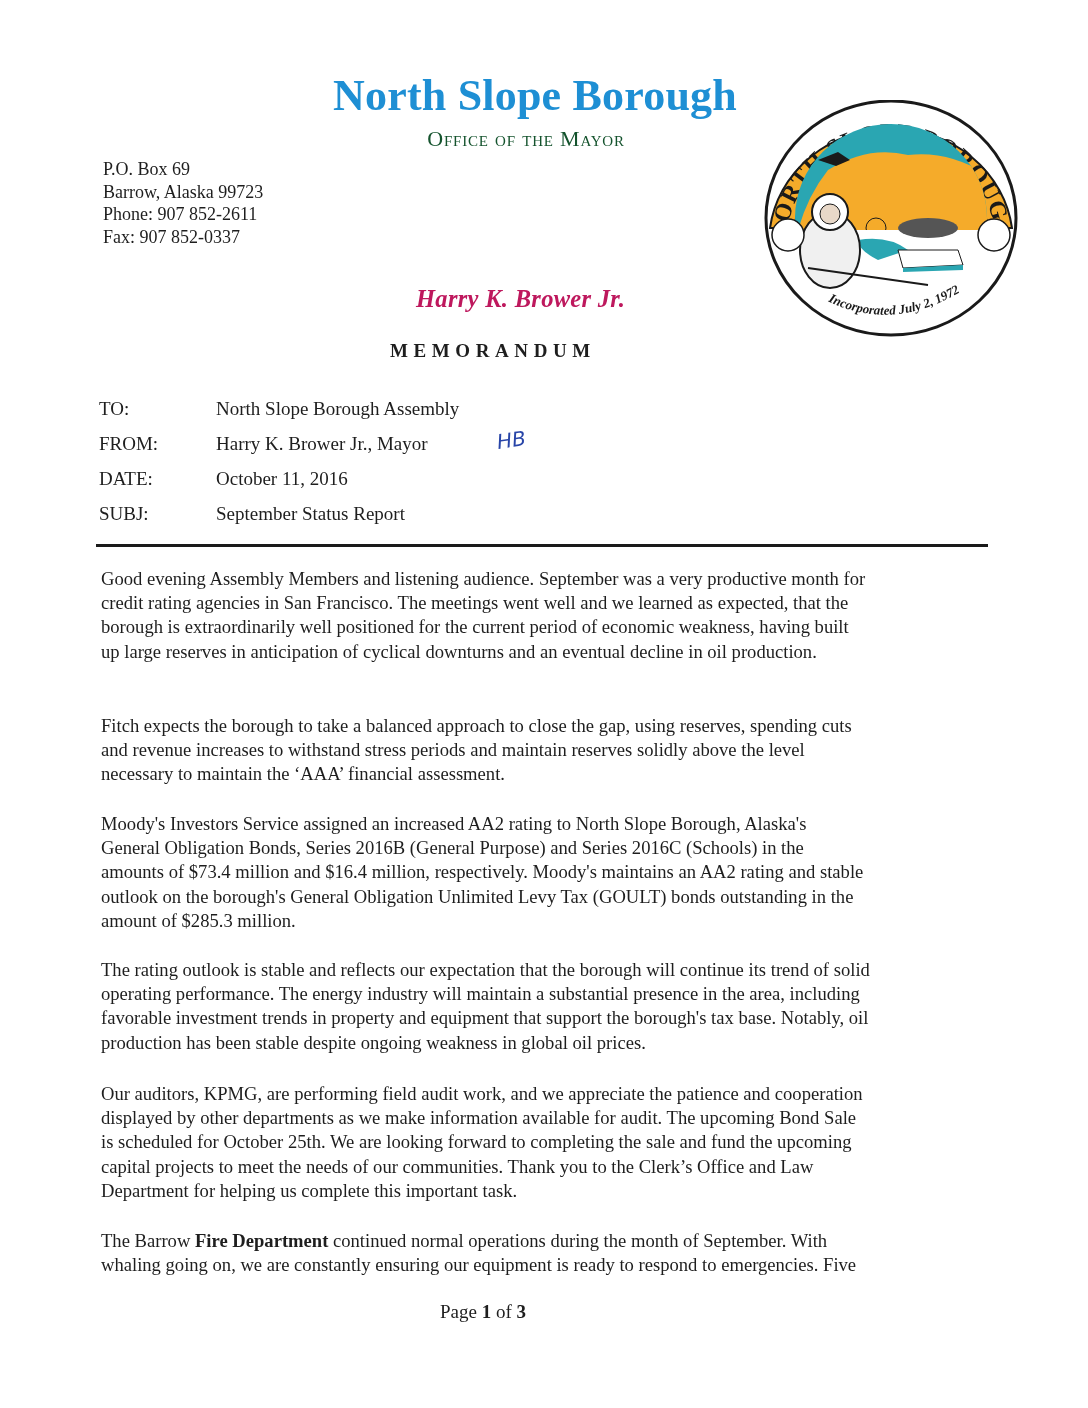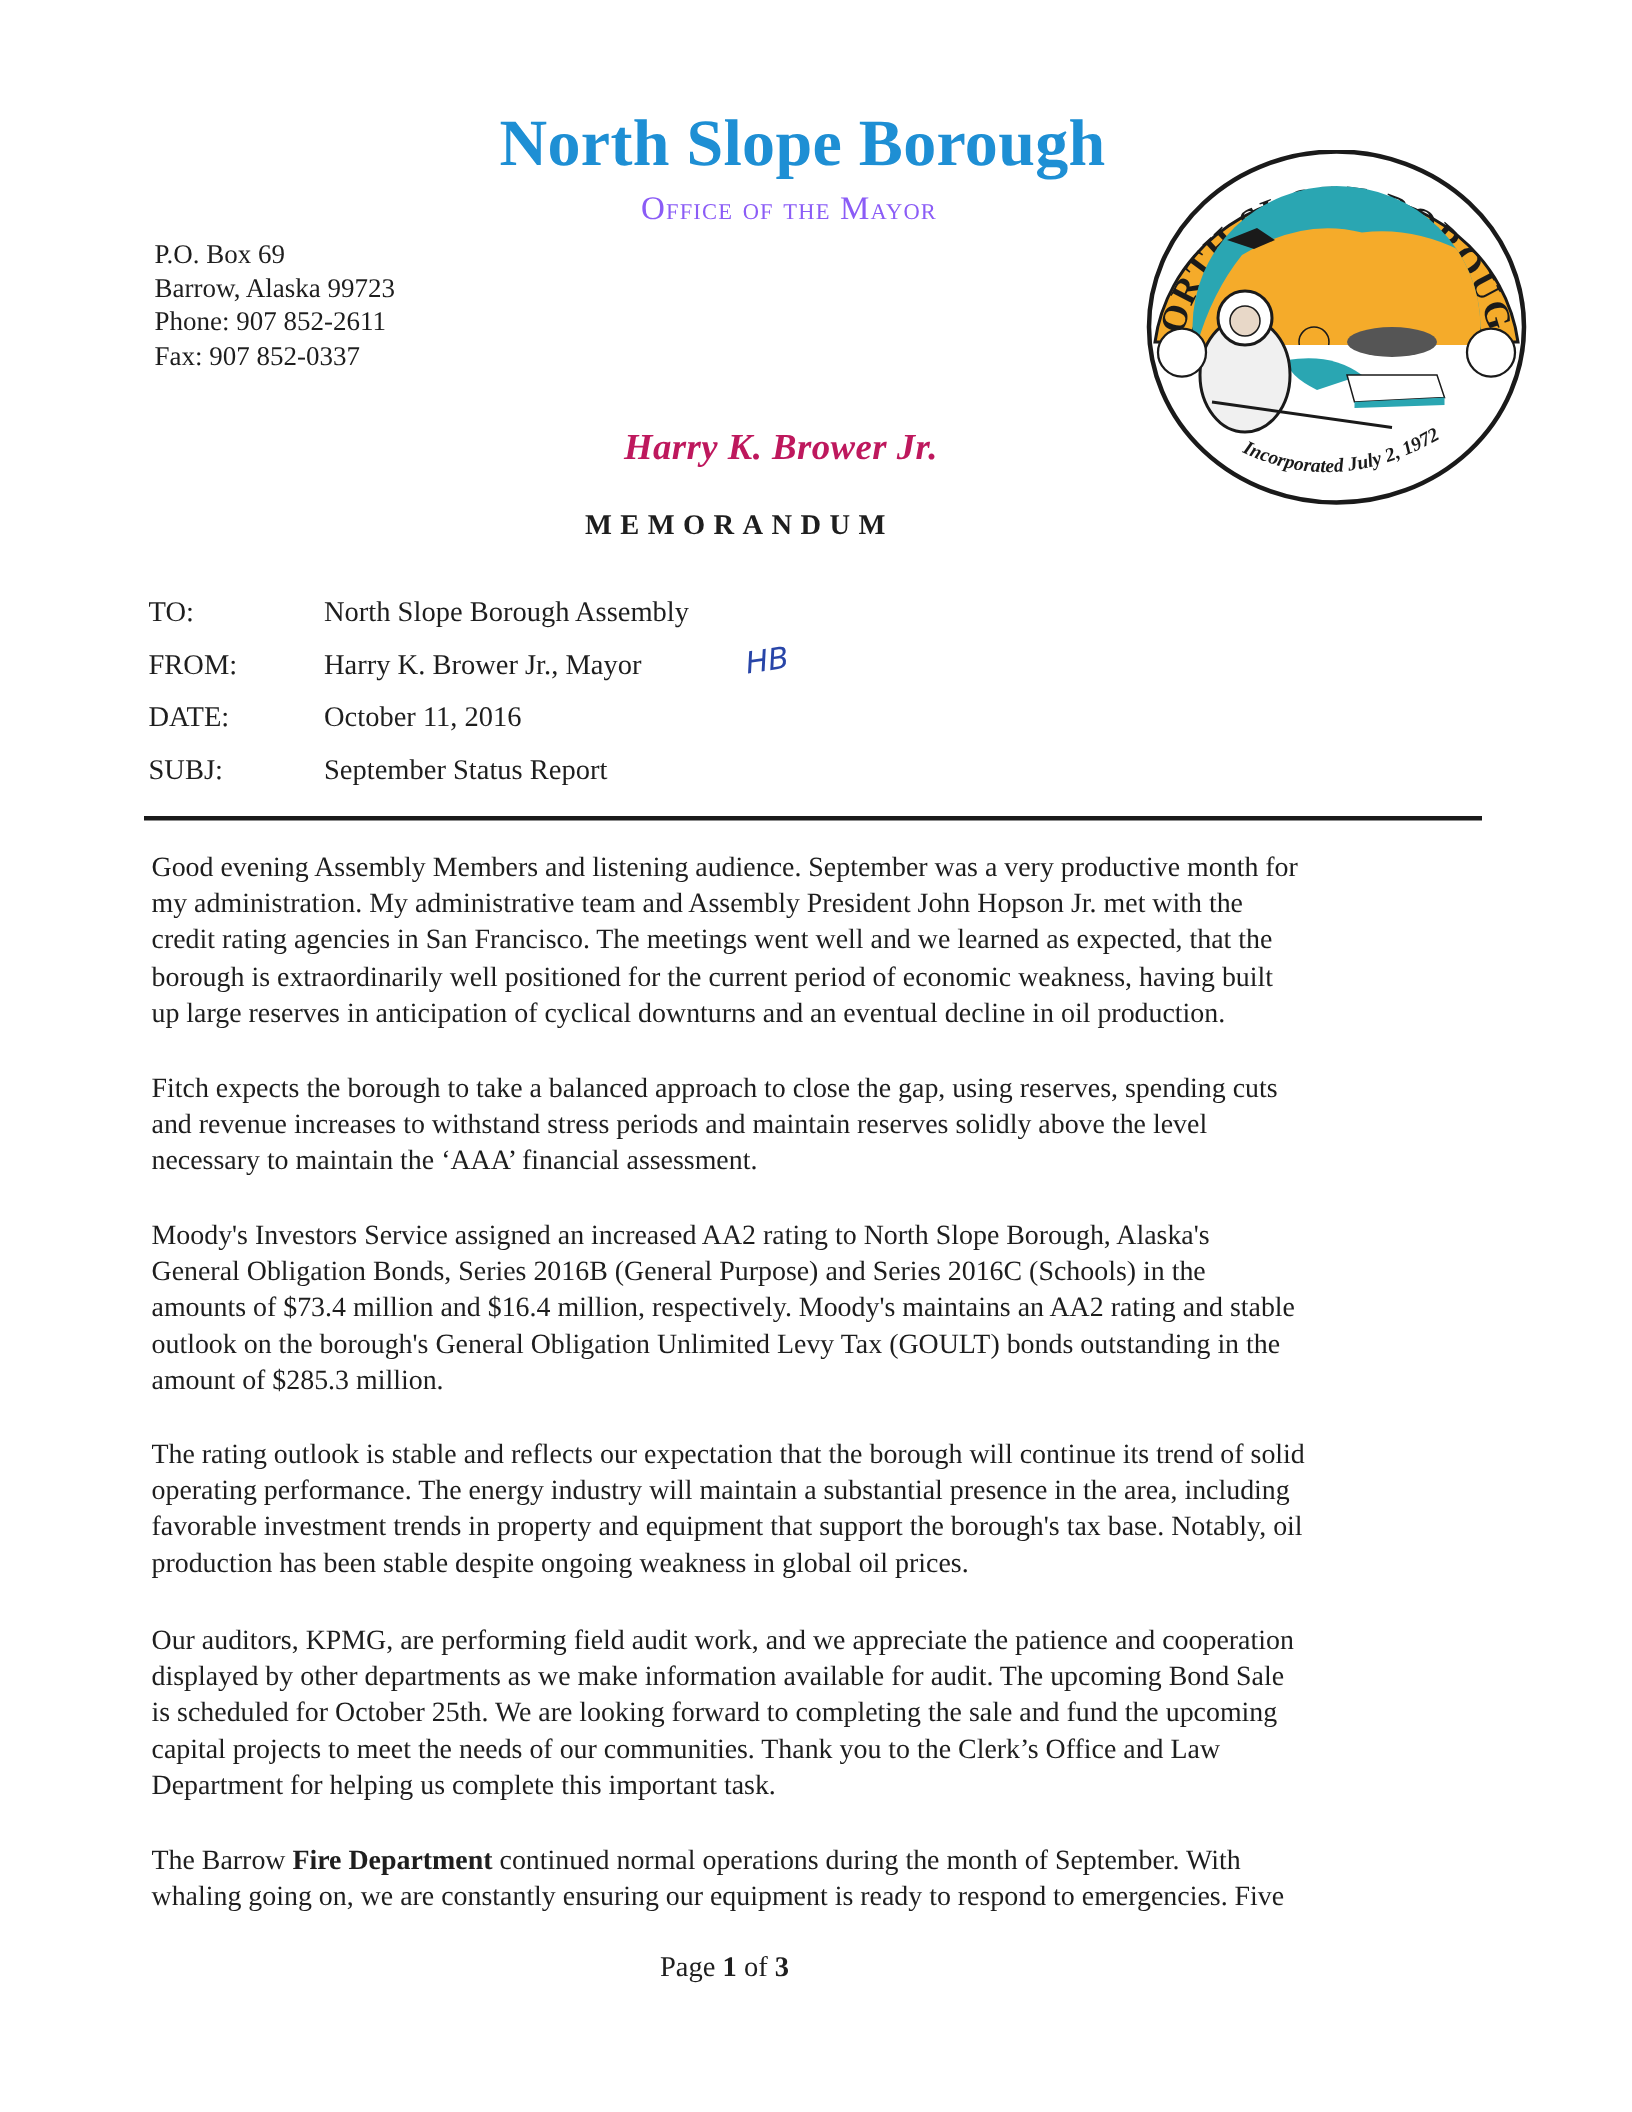--- a/index.html
+++ b/index.html
@@ -6,21 +6,21 @@
   body {
     width: 1088px; height: 1408px; background: #ffffff; position: relative; overflow: hidden;
     font-family: "Liberation Serif", "DejaVu Serif", serif; color: #1e1e1e;
   }
   .title {
     position: absolute; left: 0; width: 1070px; top: 70px; text-align: center;
     color: #1e8fd4; font-weight: bold; font-size: 44px; letter-spacing: 0.2px; line-height: 52px;
   }
   .subtitle {
     position: absolute; left: 0; width: 1052px; top: 126px; text-align: center;
-    font-size: 22px; letter-spacing: 0.8px; color: #8b5cf6; font-variant: small-caps;
+    font-size: 22px; letter-spacing: 0.8px; color: #14532d; font-variant: small-caps;
   }
   .address { position: absolute; left: 103px; top: 158px; font-size: 18px; line-height: 22.5px; }
   .address div { white-space: nowrap; }
   .mayor-name {
     position: absolute; left: 416px; top: 285px; color: #be185d; font-weight: bold; font-style: italic;
     font-size: 24.5px; letter-spacing: 0.3px;
   }
   .memo-heading {
     position: absolute; left: 390px; top: 340px; font-weight: bold; font-size: 19px; letter-spacing: 5.6px;
   }
@@ -110,21 +110,20 @@
 </div>
 <div class="header-row" style="top:503px;">
   <span class="lbl">SUBJ:</span>
   <span class="val">September Status Report</span>
 </div>
 
 <div class="rule"></div>
 
 <div class="body-text" style="top:567px;">
   <p>Good evening Assembly Members and listening audience. September was a very productive month for</p>
-  <p>my administration. My administrative team and Assembly President John Hopson Jr. met with the</p>
   <p>credit rating agencies in San Francisco. The meetings went well and we learned as expected, that the</p>
   <p>borough is extraordinarily well positioned for the current period of economic weakness, having built</p>
   <p>up large reserves in anticipation of cyclical downturns and an eventual decline in oil production.</p>
 </div>
 
 <div class="body-text" style="top:714px;">
   <p>Fitch expects the borough to take a balanced approach to close the gap, using reserves, spending cuts</p>
   <p>and revenue increases to withstand stress periods and maintain reserves solidly above the level</p>
   <p>necessary to maintain the ‘AAA’ financial assessment.</p>
 </div>

